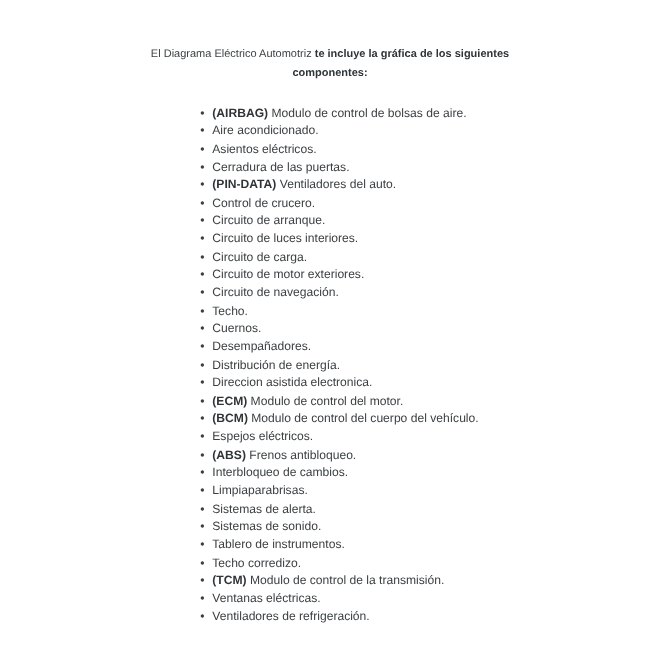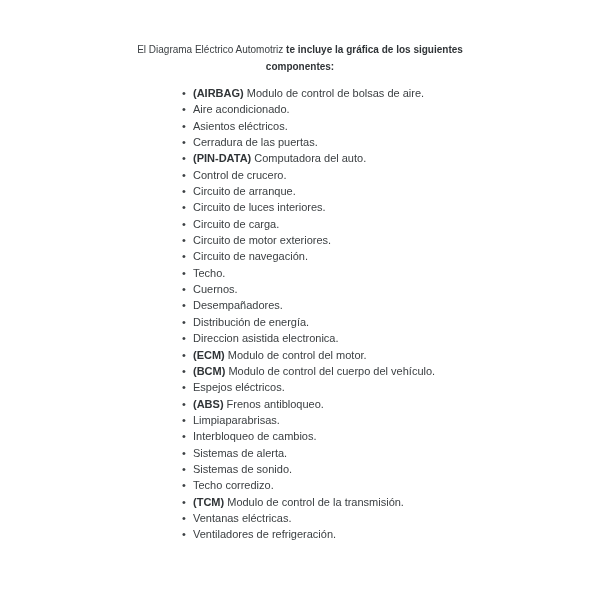--- a/index.html
+++ b/index.html
@@ -33,21 +33,21 @@
   }
   .title strong {
     font-weight: 700;
     color: #303437;
   }
   .title .line1 {
     white-space: nowrap;
   }
   ul.component-list {
     position: absolute;
-    top: 85px;
+    top: 95px;
     left: 193px;
     margin: 0;
     padding: 0;
     list-style: none;
   }
   ul.component-list li {
     position: relative;
     font-size: 11px;
     line-height: 16.35px;
     height: 16.35px;
@@ -74,38 +74,39 @@
   <p class="title">
     <span class="line1"><span>El Diagrama Eléctrico Automotriz</span> <strong>te incluye la gráfica de los siguientes</strong></span><br>
     <strong>componentes:</strong>
   </p>
 
   <ul class="component-list" id="component-list">
       <li><strong>(AIRBAG) </strong><span>Modulo de control de bolsas de aire.</span></li>
       <li><span>Aire acondicionado.</span></li>
       <li><span>Asientos eléctricos.</span></li>
       <li><span>Cerradura de las puertas.</span></li>
-      <li><strong>(PIN-DATA) </strong><span>Computadora del auto.</span></li>
+      <li><strong>(PIN-DATA) </strong><span>Ventiladores del auto.</span></li>
       <li><span>Control de crucero.</span></li>
       <li><span>Circuito de arranque.</span></li>
       <li><span>Circuito de luces interiores.</span></li>
       <li><span>Circuito de carga.</span></li>
       <li><span>Circuito de motor exteriores.</span></li>
       <li><span>Circuito de navegación.</span></li>
       <li><span>Techo.</span></li>
       <li><span>Cuernos.</span></li>
       <li><span>Desempañadores.</span></li>
       <li><span>Distribución de energía.</span></li>
       <li><span>Direccion asistida electronica.</span></li>
       <li><strong>(ECM) </strong><span>Modulo de control del motor.</span></li>
       <li><strong>(BCM) </strong><span>Modulo de control del cuerpo del vehículo.</span></li>
       <li><span>Espejos eléctricos.</span></li>
       <li><strong>(ABS) </strong><span>Frenos antibloqueo.</span></li>
+      <li><span>Interbloqueo de cambios.</span></li>
       <li><span>Limpiaparabrisas.</span></li>
-      <li><span>Interbloqueo de cambios.</span></li>
       <li><span>Sistemas de alerta.</span></li>
       <li><span>Sistemas de sonido.</span></li>
+      <li><span>Tablero de instrumentos.</span></li>
       <li><span>Techo corredizo.</span></li>
       <li><strong>(TCM) </strong><span>Modulo de control de la transmisión.</span></li>
       <li><span>Ventanas eléctricas.</span></li>
       <li><span>Ventiladores de refrigeración.</span></li>
     </ul>
 </div>
 
 </body></html>

